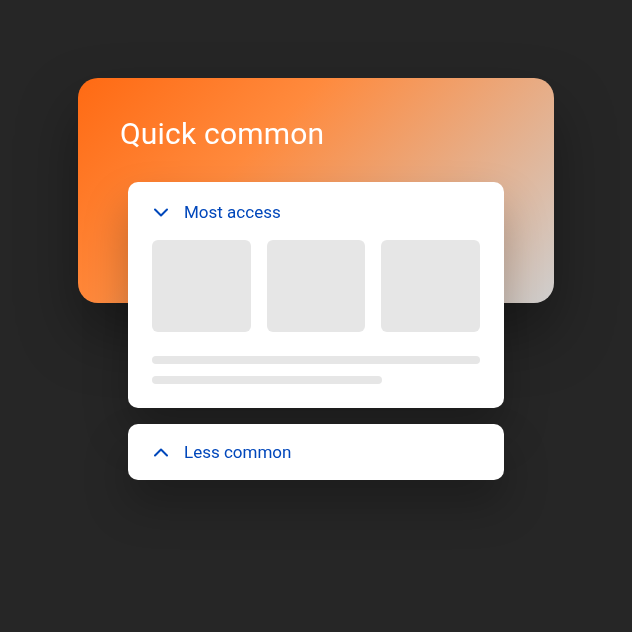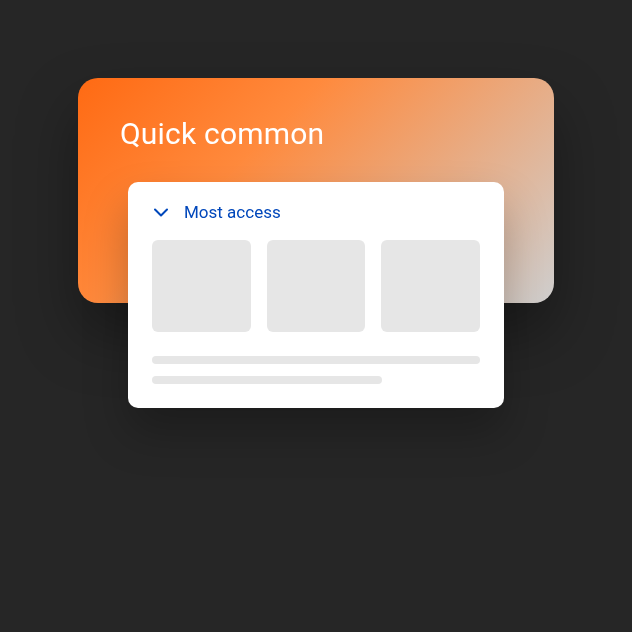--- a/index.html
+++ b/index.html
@@ -108,14 +108,24 @@
       <div class="tile-row">
         <div class="tile"></div>
         <div class="tile"></div>
         <div class="tile"></div>
       </div>
       <div class="line"></div>
       <div class="line short"></div>
     </div>
   </div>
 
+  <div class="accordion-panel">
+    <div class="accordion-header collapsed">
+      <span class="chevron">
+        <svg width="14" height="9" viewBox="0 0 14 9" fill="none">
+          <path d="M1 7.5 L7 1.5 L13 7.5" stroke="#0047bb" stroke-width="2" fill="none" stroke-linecap="round" stroke-linejoin="round"></path>
+        </svg>
+      </span>
+      <span class="accordion-label">Less common</span>
+    </div>
+  </div>
 
 </div>
 
 </body></html>

